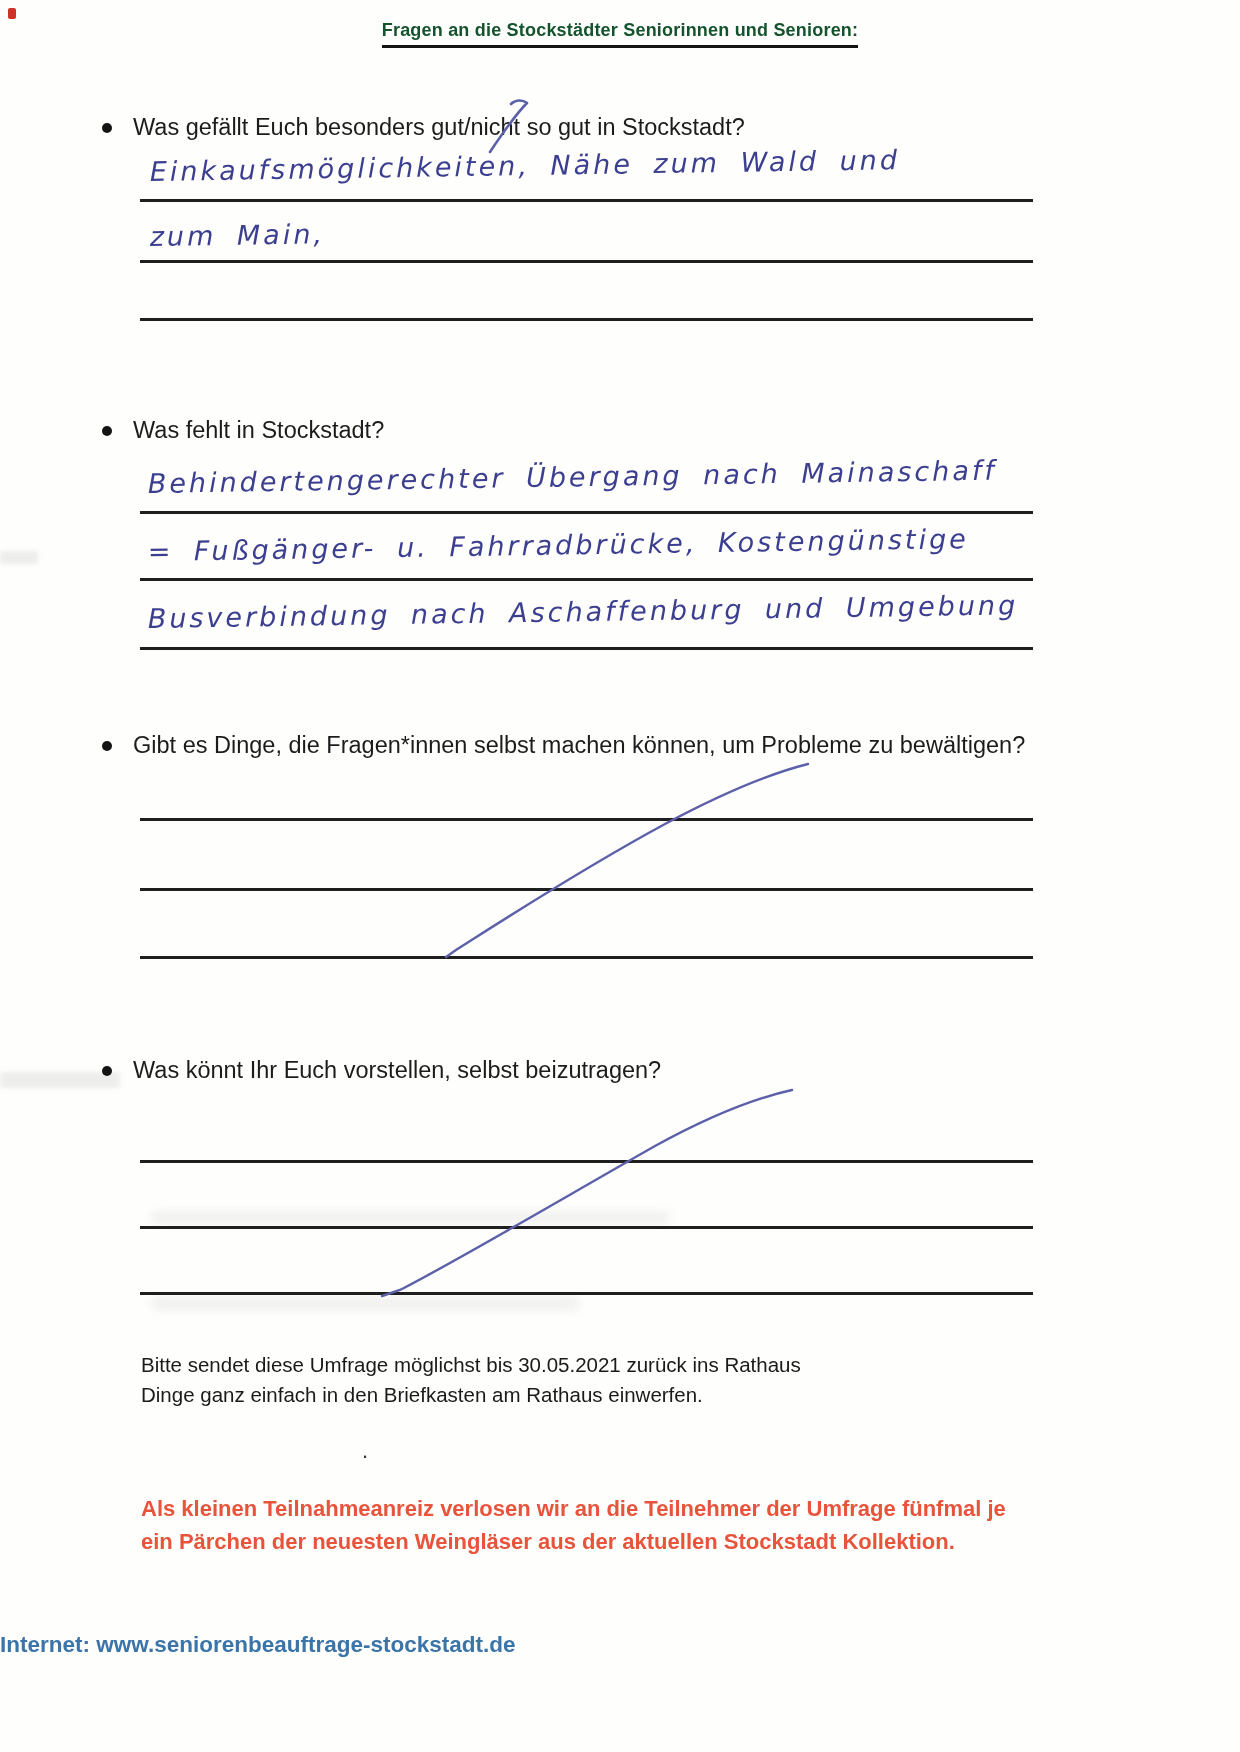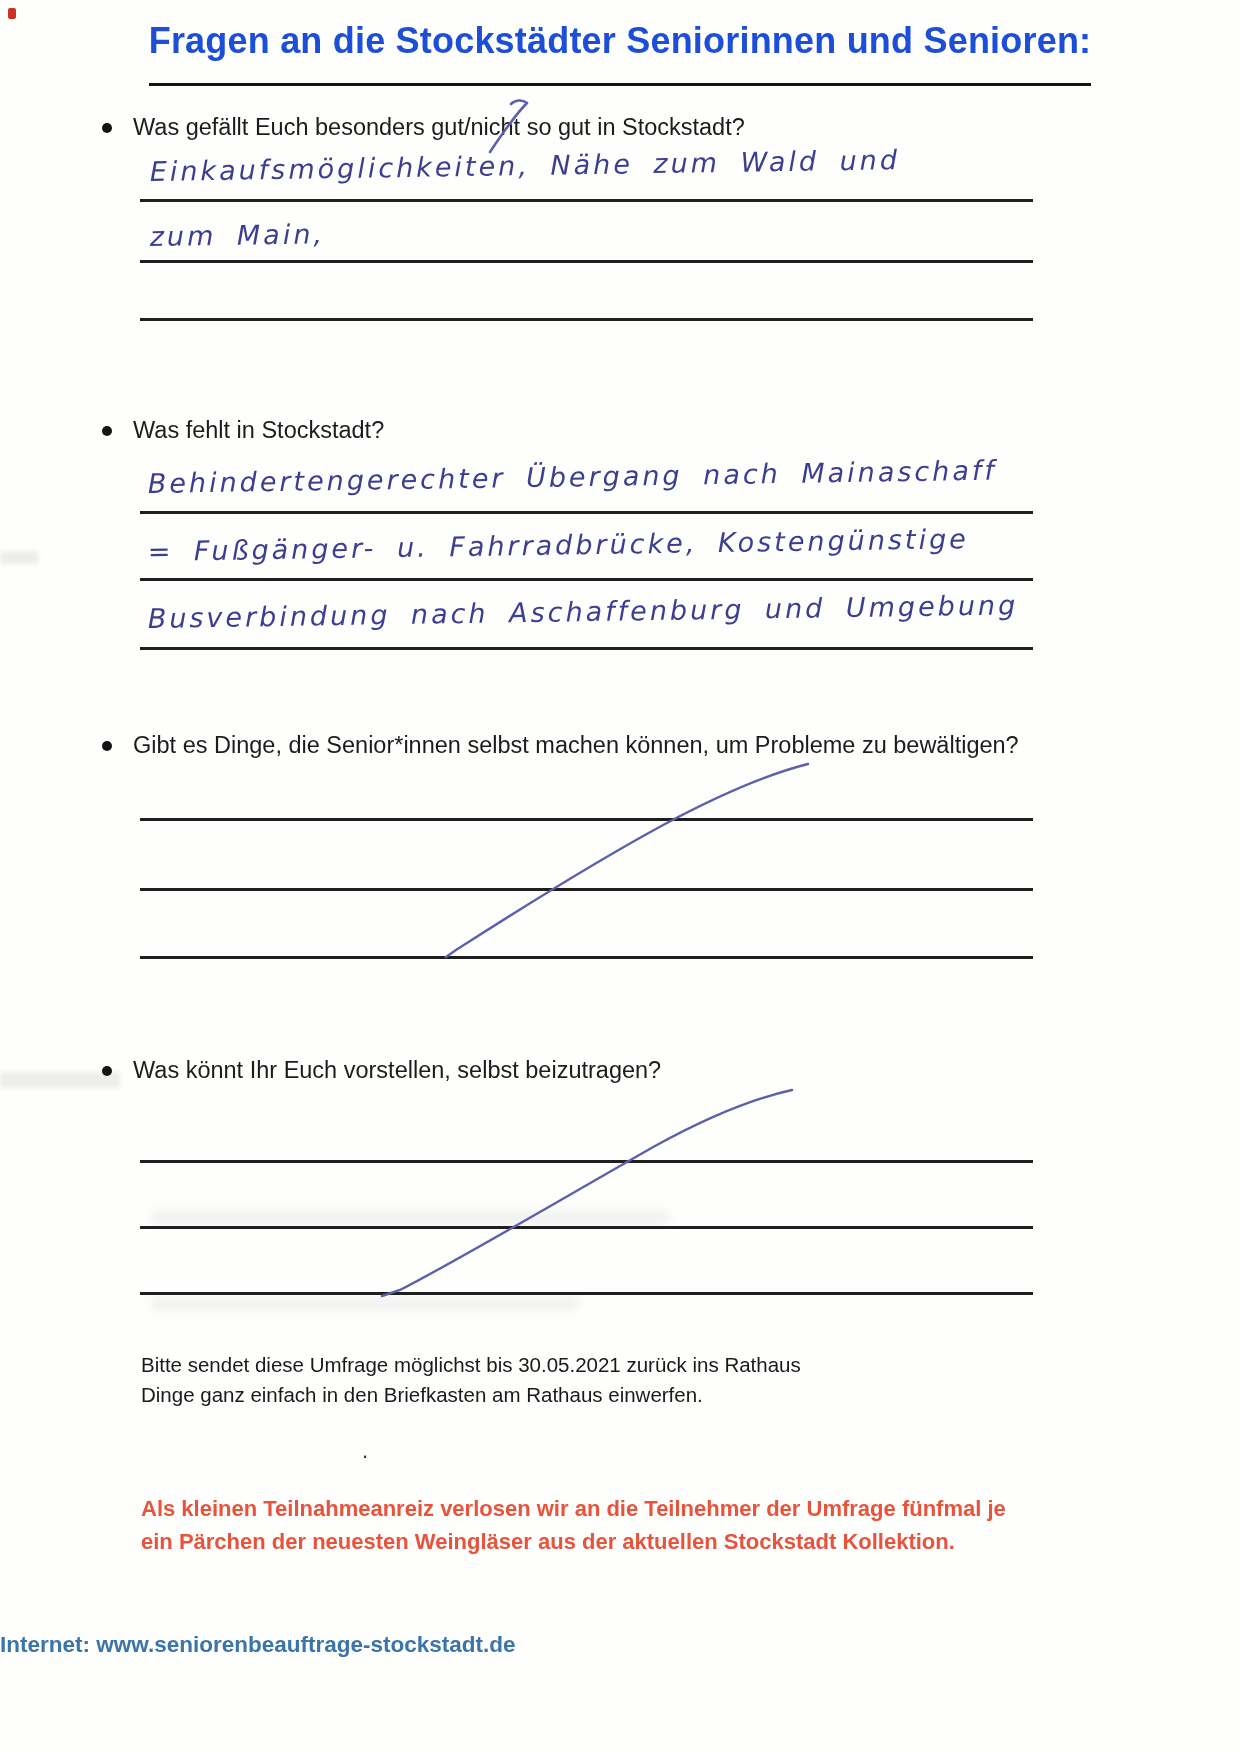--- a/index.html
+++ b/index.html
@@ -4,22 +4,22 @@
 <style>
   html,body { margin:0; padding:0; background:#ffffff; }
   .page {
     position:relative; width:1240px; height:1752px;
     background:#fefefd; overflow:hidden;
     font-family:"Liberation Sans", sans-serif; color:#1c1c1c;
   }
   
   .title-wrap { position:absolute; top:20px; left:0; width:100%; text-align:center; }
   .title-wrap span {
-    display:inline-block; font-size:36px; font-weight:bold; letter-spacing:0.2px;
-    border-bottom:3px solid #141414; padding-bottom:21px; color:#1d4ed8;
+    display:inline-block; font-size:18px; font-weight:bold; letter-spacing:0.2px;
+    border-bottom:3px solid #141414; padding-bottom:4px; color:#14532d;
   }
   
   .q { position:absolute; left:102px; display:flex; align-items:flex-start; }
   .q .dot {
     width:10px; height:10px; border-radius:50%; background:#141414;
     margin-top:10px; margin-right:21px; flex:0 0 auto;
   }
   .q .qtext { font-size:23.5px; line-height:1.25; white-space:nowrap; }
   
   .rule { position:absolute; left:140px; width:893px; border-top:3px solid #1f1f1f; }
@@ -72,21 +72,21 @@
   </div>
   <div class="hw" style="left: 148px; top: 468px; color: rgb(60, 63, 143);">Behindertengerechter Übergang nach Mainaschaff</div>
   <div class="hw" style="left: 148px; top: 536px; color: rgb(60, 63, 143);">= Fußgänger- u. Fahrradbrücke, Kostengünstige</div>
   <div class="hw" style="left: 148px; top: 603px; color: rgb(60, 63, 143);">Busverbindung nach Aschaffenburg und Umgebung</div>
   <div class="rule" style="top:511px;"></div>
   <div class="rule" style="top:578px;"></div>
   <div class="rule" style="top:647px;"></div>
 
   <div class="q" style="top:731px;">
     <span class="dot"></span>
-    <span class="qtext">Gibt es Dinge, die Senior*innen selbst machen können, um Probleme zu bewältigen?</span>
+    <span class="qtext">Gibt es Dinge, die Fragen*innen selbst machen können, um Probleme zu bewältigen?</span>
   </div>
   <div class="rule" style="top:818px;"></div>
   <div class="rule" style="top:888px;"></div>
   <div class="rule" style="top:956px;"></div>
 
   <div class="q" style="top:1056px;">
     <span class="dot"></span>
     <span class="qtext">Was könnt Ihr Euch vorstellen, selbst beizutragen?</span>
   </div>
   <div class="rule" style="top:1160px;"></div>

